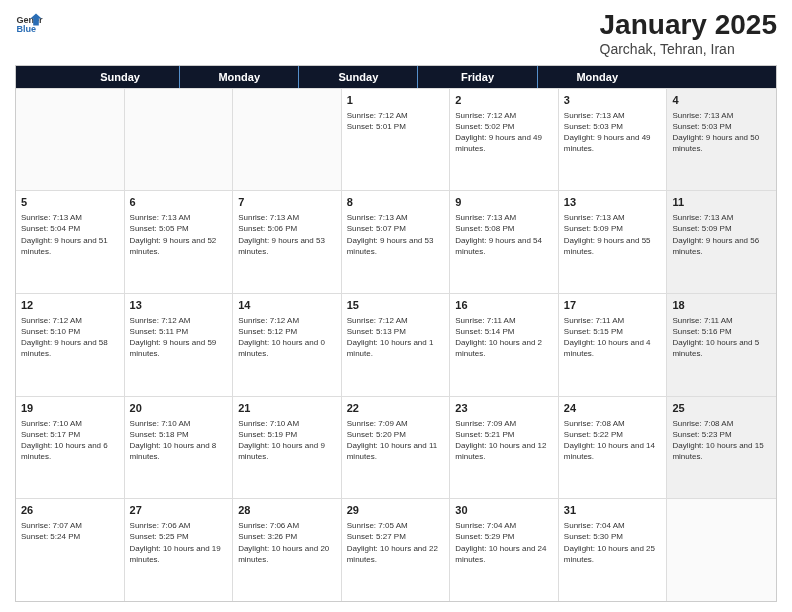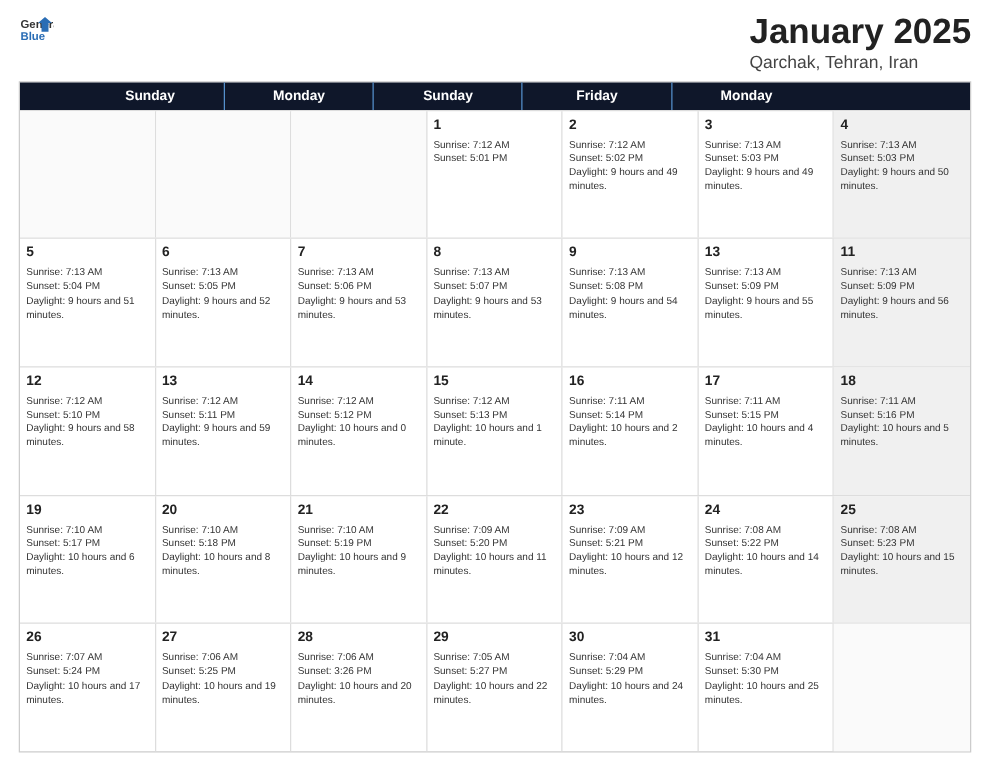--- a/index.html
+++ b/index.html
@@ -286,21 +286,20 @@
             <div class="cell-text">Sunrise: 7:08 AM</div>
             <div class="cell-text">Sunset: 5:23 PM</div>
             <div class="cell-text">Daylight: 10 hours and 15 minutes.</div>
           </div>
         </div>
         <div class="cal-week">
           <div class="cal-cell">
             <span class="day-num">26</span>
             <div class="cell-text">Sunrise: 7:07 AM</div>
             <div class="cell-text">Sunset: 5:24 PM</div>
-            <div class="cell-text">Daylight: 10 hours and 17 minutes.</div>
           </div>
           <div class="cal-cell">
             <span class="day-num">27</span>
             <div class="cell-text">Sunrise: 7:06 AM</div>
             <div class="cell-text">Sunset: 5:25 PM</div>
             <div class="cell-text">Daylight: 10 hours and 19 minutes.</div>
           </div>
           <div class="cal-cell">
             <span class="day-num">28</span>
             <div class="cell-text">Sunrise: 7:06 AM</div>

